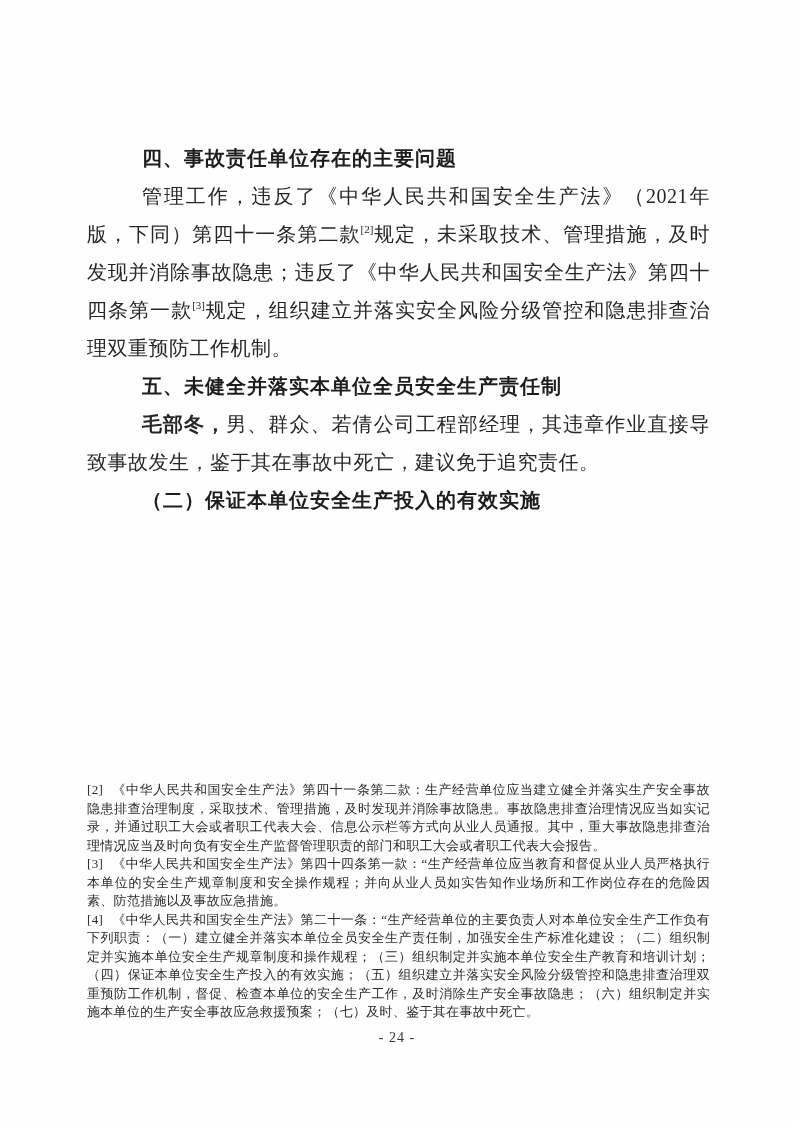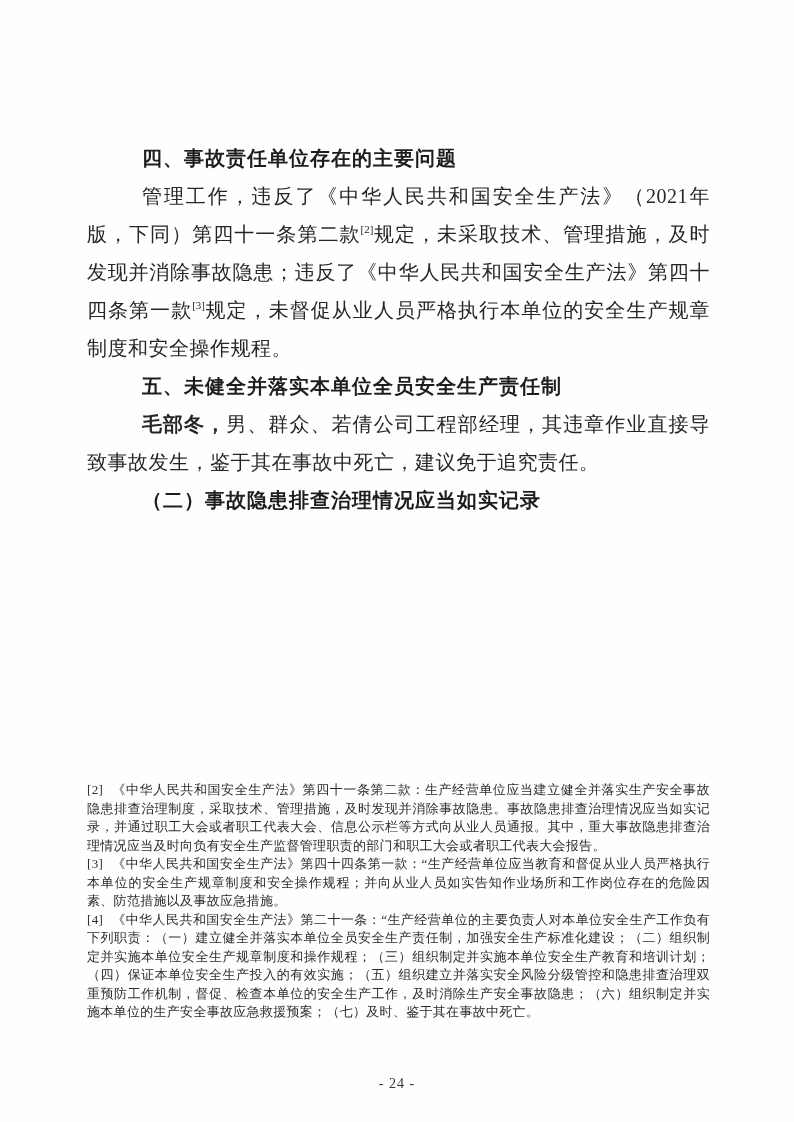--- a/index.html
+++ b/index.html
@@ -57,39 +57,38 @@
   }
   .footnotes p{margin:0;}
   .fn-marker{margin-right:9px;}
   .footer{
     position:absolute;
     left:0;top:1030px;width:794px;
     text-align:center;
     font-size:14px;
     letter-spacing:1px;
     color:#333;
-    margin-top:46px;
   }
 </style>
 </head>
 <body>
 
 <div class="page">
 
   <div class="main">
     <p class="heading">四、事故责任单位存在的主要问题</p>
 
-    <p class="para"><span>管理工作，违反了《中华人民共和国安全生产法》（2021年版，下同）第四十一条第二款</span><span class="sup">[2]</span><span>规定，未采取技术、管理措施，及时发现并消除事故隐患；违反了《中华人民共和国安全生产法》第四十四条第一款</span><span class="sup">[3]</span><span>规定，未督促从业人员严格执行本单位的安全生产规章制度和安全操作规程。</span></p>
+    <p class="para"><span>管理工作，违反了《中华人民共和国安全生产法》（2021年版，下同）第四十一条第二款</span><span class="sup">[2]</span><span>规定，未采取技术、管理措施，及时发现并消除事故隐患；违反了《中华人民共和国安全生产法》第四十四条第一款</span><span class="sup">[3]</span><span>规定，组织建立并落实安全风险分级管控和隐患排查治理双重预防工作机制。</span></p>
 
     <p class="heading">五、未健全并落实本单位全员安全生产责任制</p>
 
 
     <p class="para"><span class="bold-name">毛部冬，</span><span>男、群众、若倩公司工程部经理，其违章作业直接导致事故发生，鉴于其在事故中死亡，建议免于追究责任。</span></p>
 
-    <p class="heading">（二）事故隐患排查治理情况应当如实记录</p>
+    <p class="heading">（二）保证本单位安全生产投入的有效实施</p>
 
   </div>
 
   <div class="footnotes">
     <p><span class="fn-marker">[2]</span><span>《中华人民共和国安全生产法》第四十一条第二款：生产经营单位应当建立健全并落实生产安全事故隐患排查治理制度，采取技术、管理措施，及时发现并消除事故隐患。事故隐患排查治理情况应当如实记录，并通过职工大会或者职工代表大会、信息公示栏等方式向从业人员通报。其中，重大事故隐患排查治理情况应当及时向负有安全生产监督管理职责的部门和职工大会或者职工代表大会报告。</span></p>
     <p><span class="fn-marker">[3]</span><span>《中华人民共和国安全生产法》第四十四条第一款：“生产经营单位应当教育和督促从业人员严格执行本单位的安全生产规章制度和安全操作规程；并向从业人员如实告知作业场所和工作岗位存在的危险因素、防范措施以及事故应急措施。</span></p>
     <p><span class="fn-marker">[4]</span><span>《中华人民共和国安全生产法》第二十一条：“生产经营单位的主要负责人对本单位安全生产工作负有下列职责：（一）建立健全并落实本单位全员安全生产责任制，加强安全生产标准化建设；（二）组织制定并实施本单位安全生产规章制度和操作规程；（三）组织制定并实施本单位安全生产教育和培训计划；（四）保证本单位安全生产投入的有效实施；（五）组织建立并落实安全风险分级管控和隐患排查治理双重预防工作机制，督促、检查本单位的安全生产工作，及时消除生产安全事故隐患；（六）组织制定并实施本单位的生产安全事故应急救援预案；（七）及时、鉴于其在事故中死亡。</span></p>
   </div>
 
   <div class="footer">- 24 -</div>

